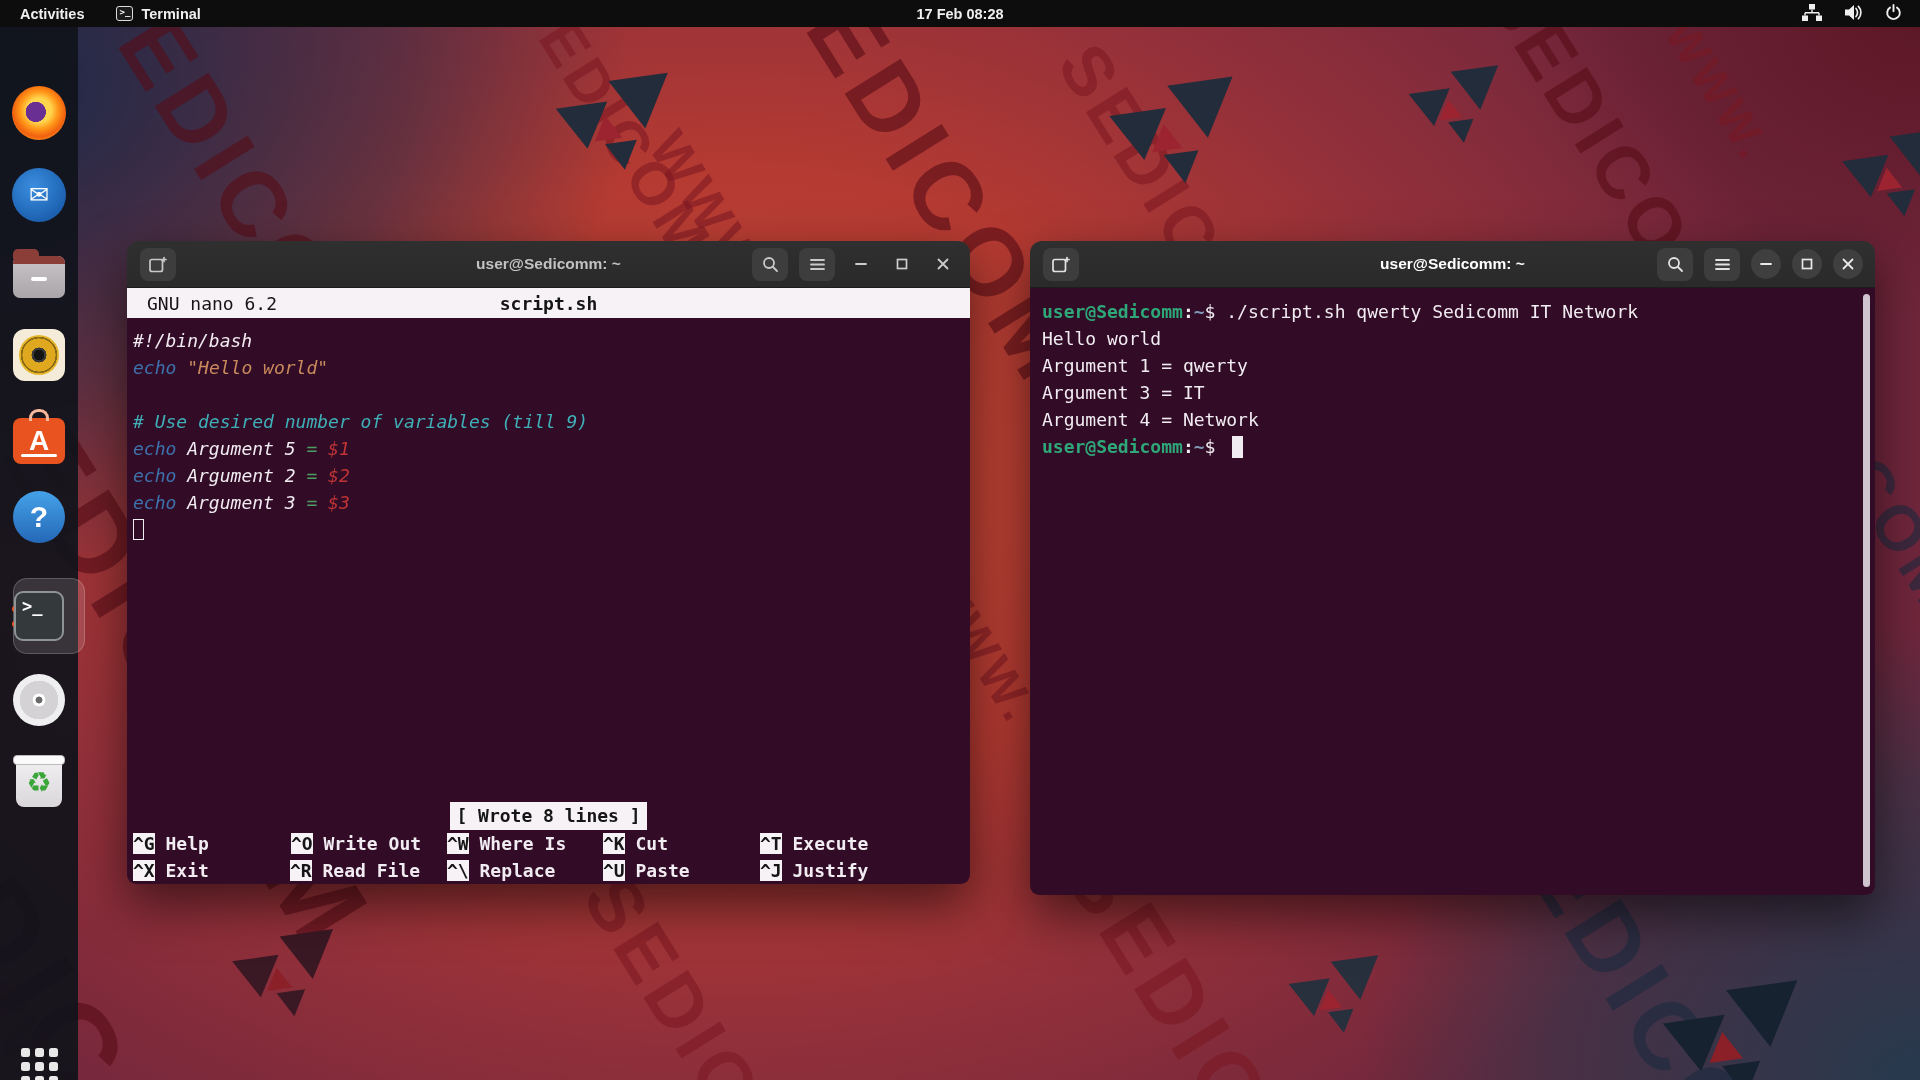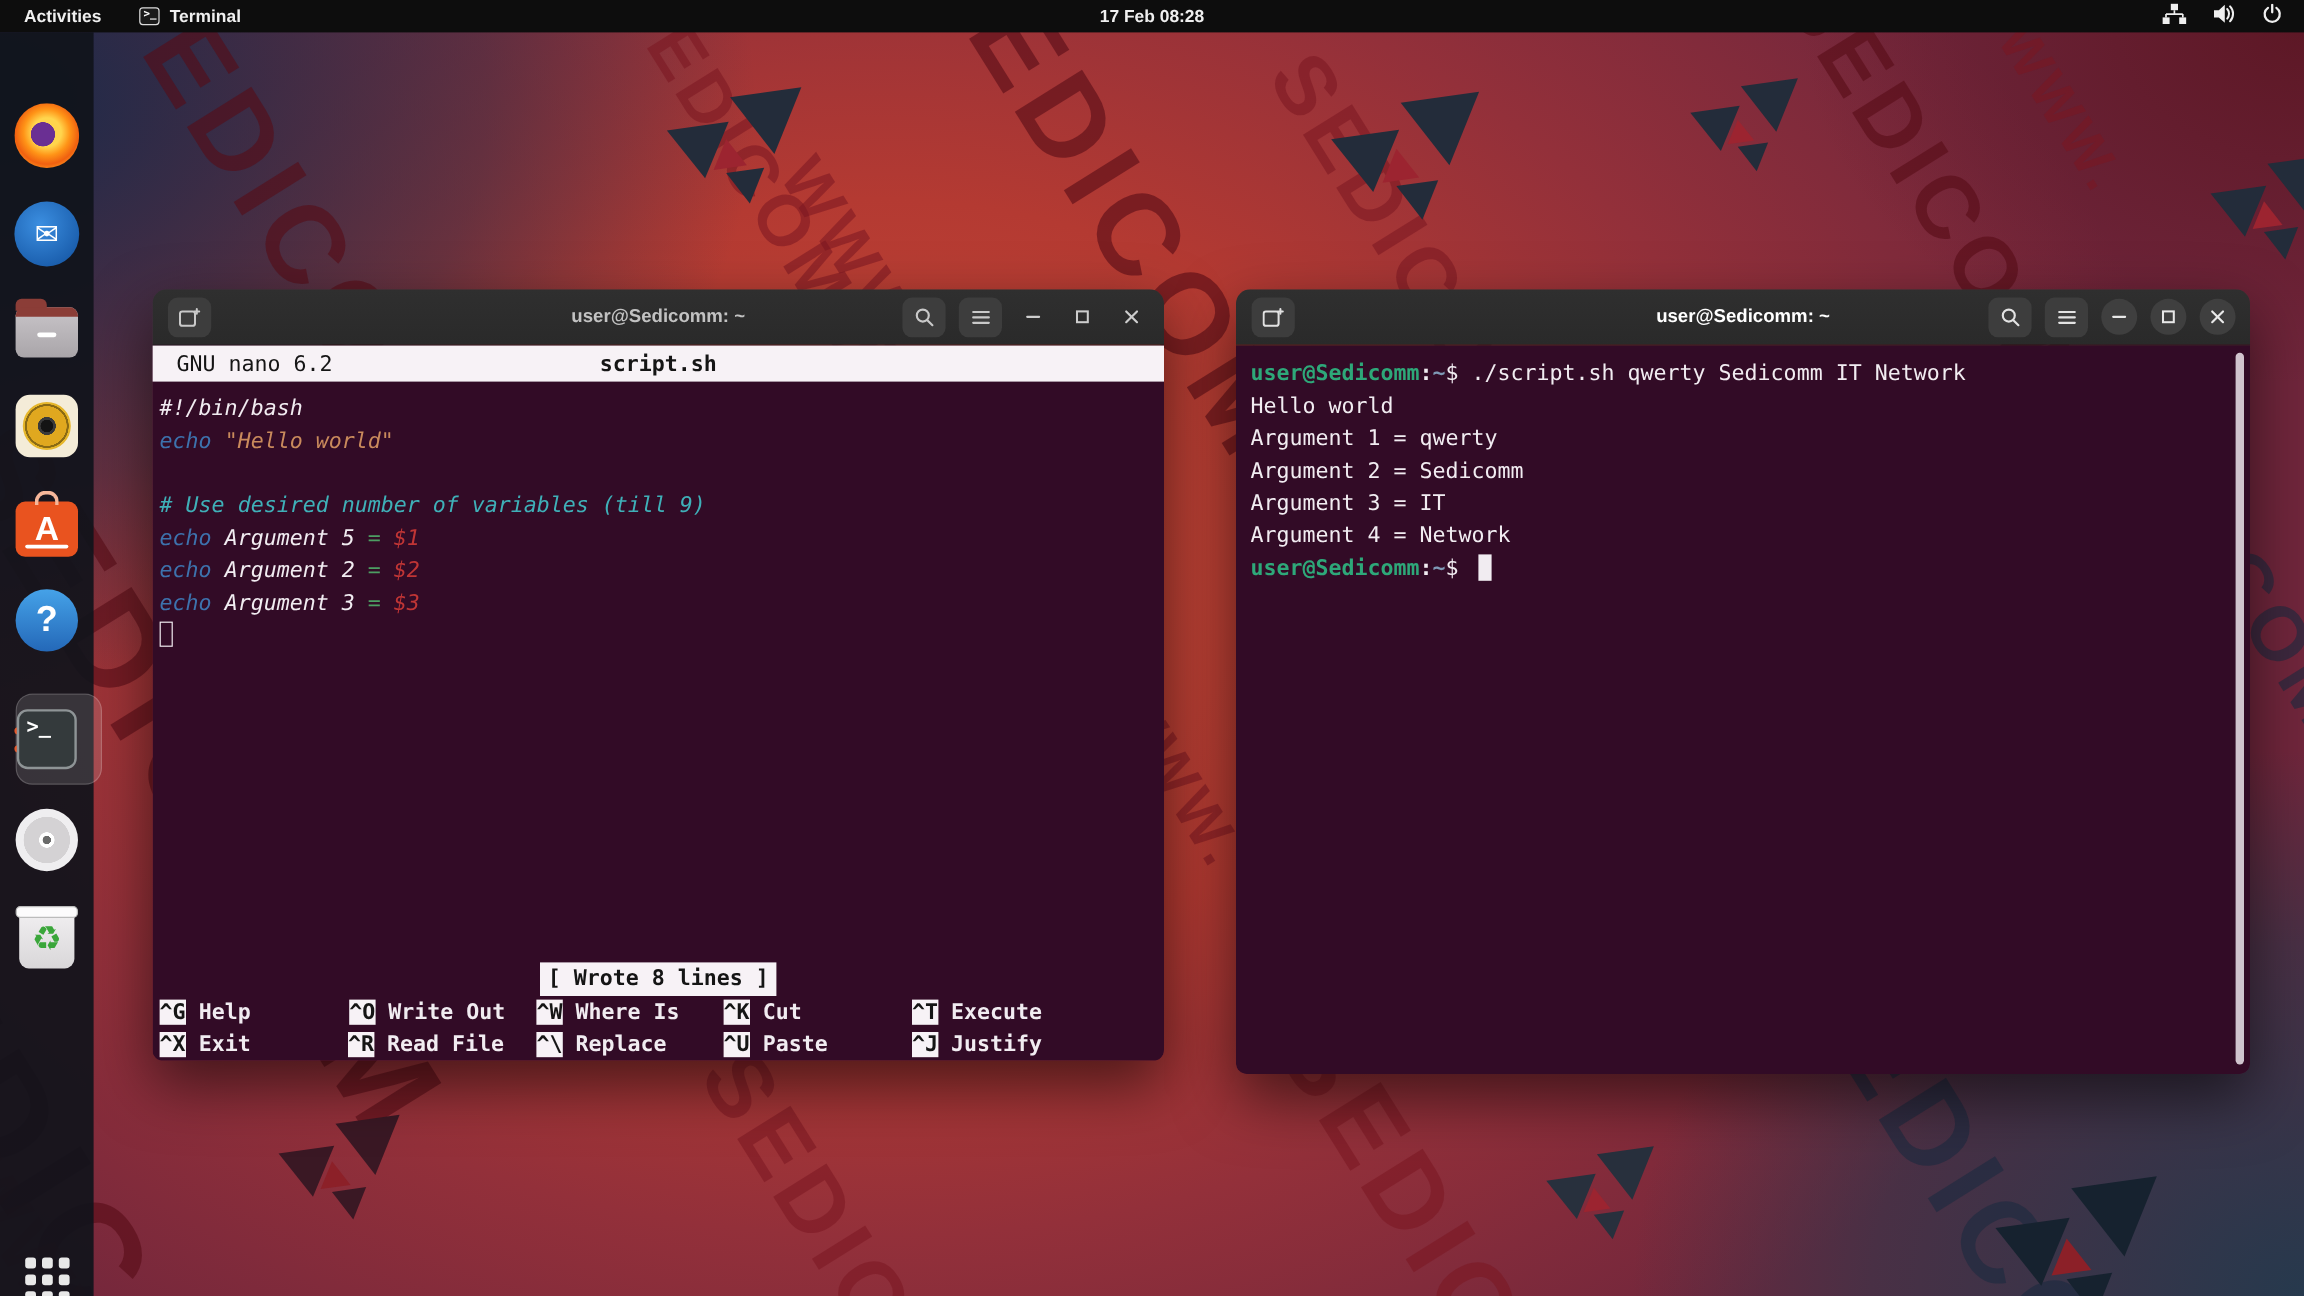--- a/index.html
+++ b/index.html
@@ -368,20 +368,19 @@
             <path d="M1.5 1.5l9 9 M10.5 1.5l-9 9" stroke="#e8e8e8" stroke-width="1.8" stroke-linecap="round"></path>
           </svg>
       </div>
     </div>
   </div>
   <div class="term-body">
     <div class="shell-content" id="shell-content">
         <div class="shell-line"><span class="p-user">user@Sedicomm</span><span class="p-colon">:</span><span class="p-path">~</span><span class="p-dollar">$ </span><span>./script.sh qwerty Sedicomm IT Network</span></div>
         <div class="shell-line">Hello world</div>
         <div class="shell-line">Argument 1 = qwerty</div>
-        <div class="shell-line">Argument 2 = Sedicomm</div>
         <div class="shell-line">Argument 3 = IT</div>
         <div class="shell-line">Argument 4 = Network</div>
         <div class="shell-line"><span class="p-user">user@Sedicomm</span><span class="p-colon">:</span><span class="p-path">~</span><span class="p-dollar">$ </span><span class="block-cursor"></span></div>
       </div>
     <div class="scrollbar"></div>
   </div>
 </div>
 
 </body></html>

